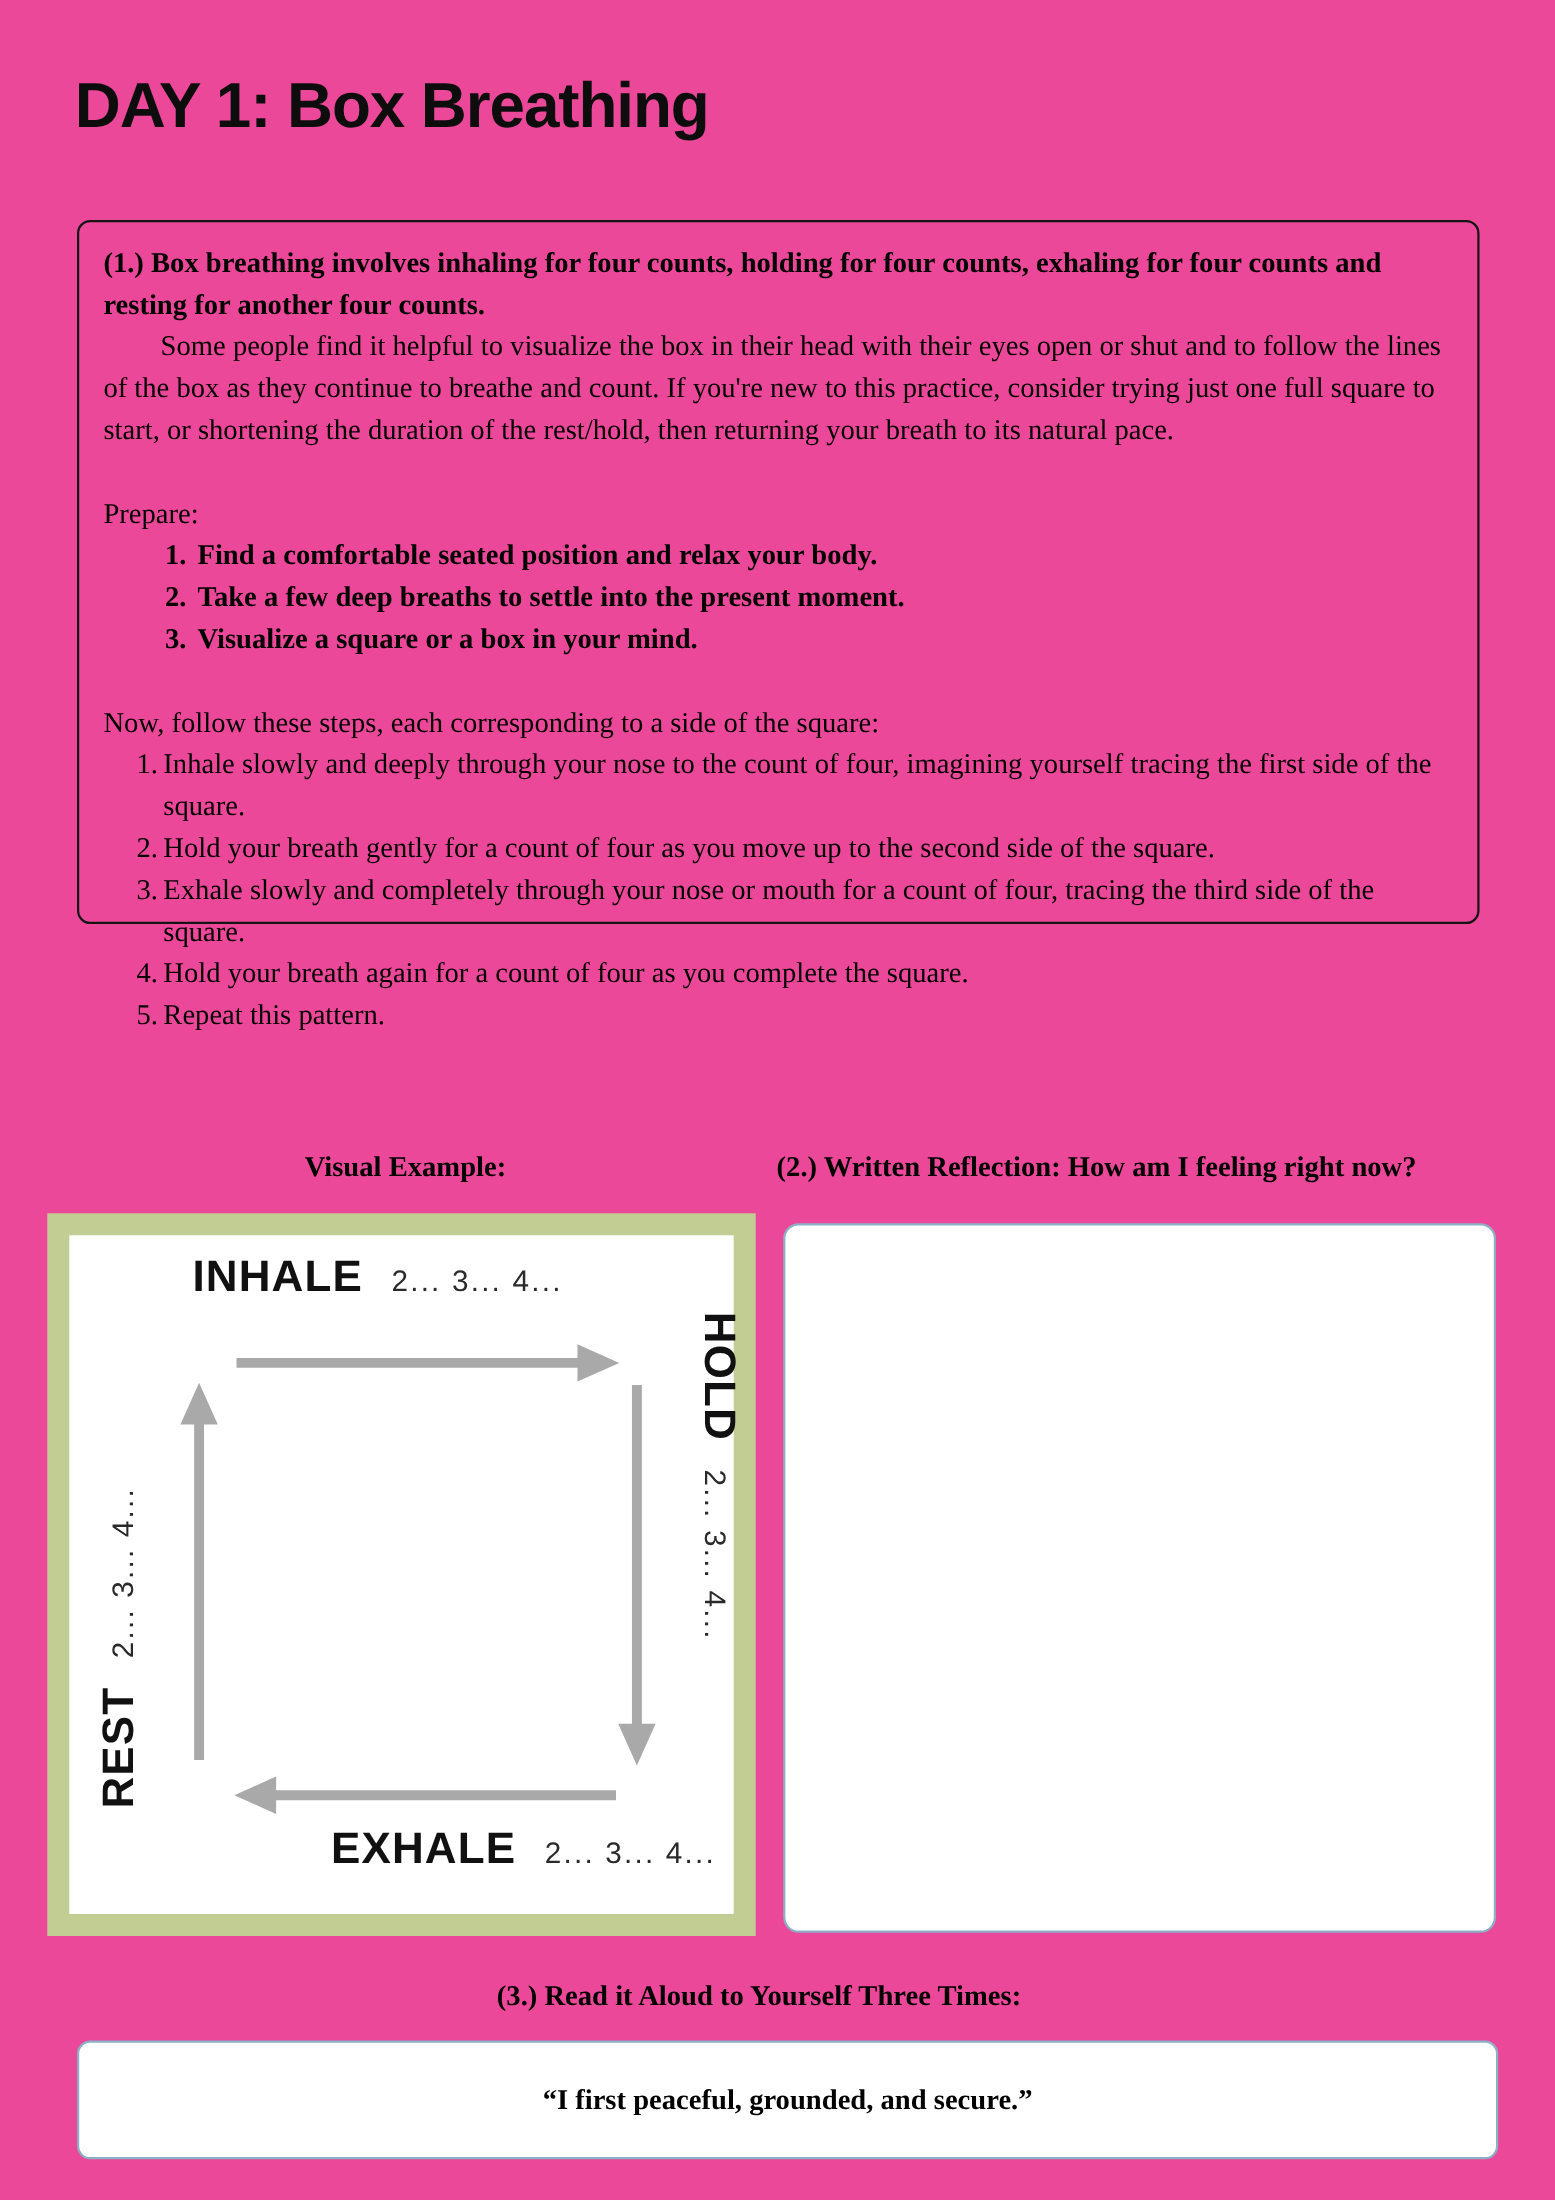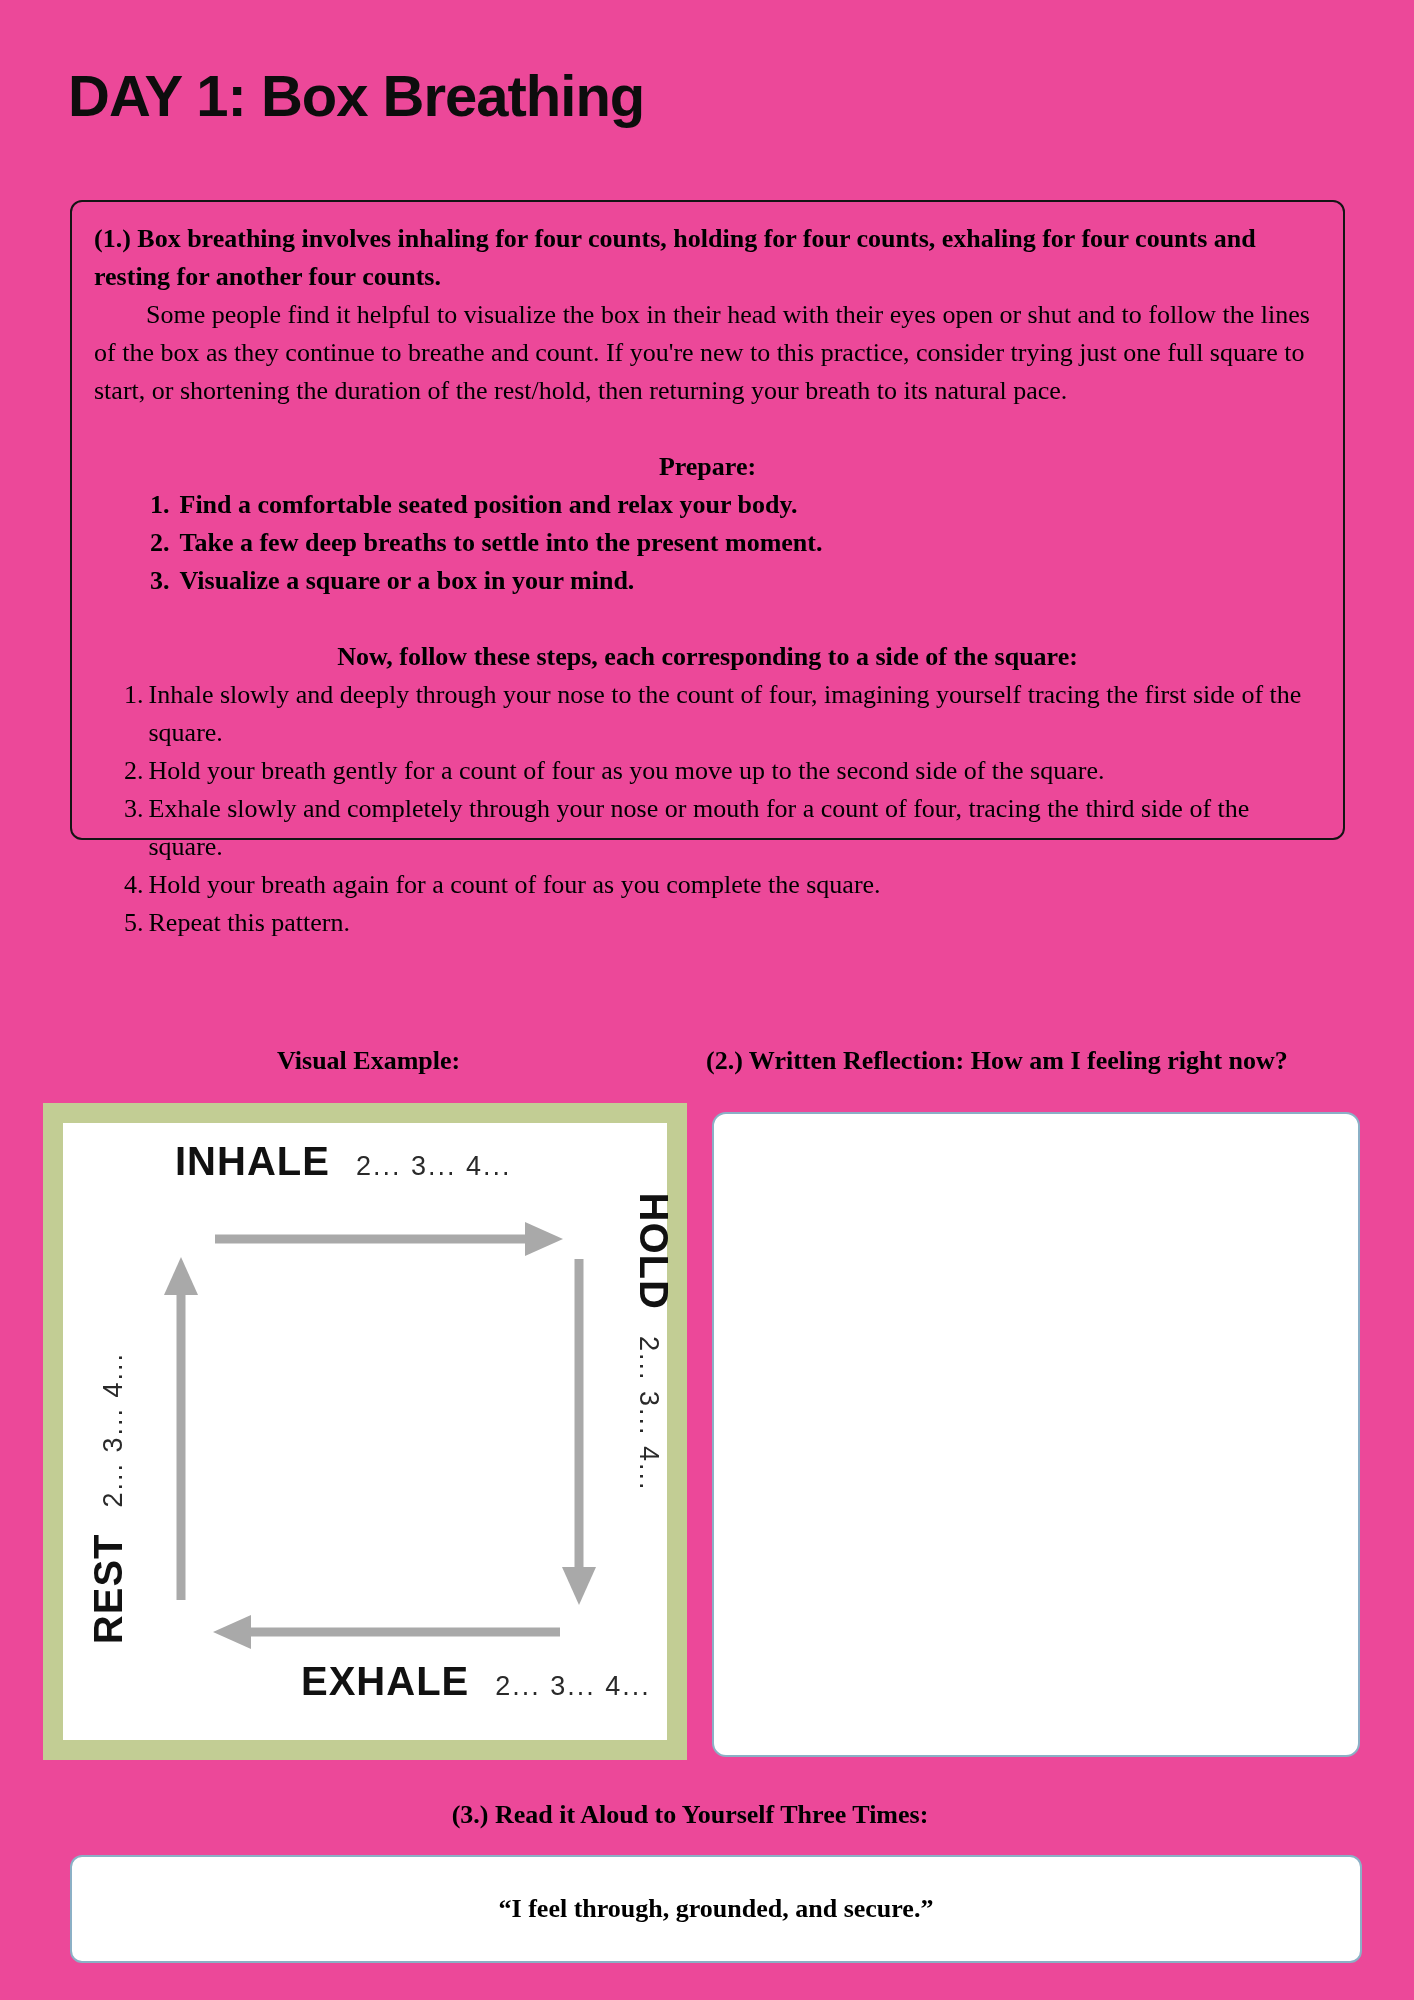--- a/index.html
+++ b/index.html
@@ -30,21 +30,21 @@
     width:1275px; height:640px;
     box-sizing:border-box;
     border:2.5px solid #141414;
     border-radius:12px;
     padding:18px 22px;
     font-size:26px;
     line-height:38px;
   }
   #intro-bold{margin:0;font-weight:bold;}
   #intro-body{margin:0;text-indent:2em;}
-  .section-head{margin:38px 0 0 0;font-weight:bold;text-align:center;}
+  .section-head{margin:38px 0 0 0;font-weight:normal;}
   #prepare-list{margin-left:56px;}
   .prep-item{display:flex;font-weight:bold;}
   .prep-item .num{flex:0 0 auto;margin-right:10px;}
   #follow-list{margin-left:30px;}
   .follow-item{display:flex;}
   .follow-item .num{flex:0 0 auto;margin-right:5px;}
   
   .col-heading{
     position:absolute;
     top:1046px;
@@ -235,16 +235,16 @@
         <span class="counts">2... 3... 4...</span>
       </div>
     </div>
   </div>
 
   <div id="reflection-box"></div>
 
   <div id="affirm-heading">(3.) Read it Aloud to Yourself Three Times:</div>
 
   <div id="quote-box">
-    <span id="quote-text">“I feel through, grounded, and secure.”</span>
+    <span id="quote-text">“I first peaceful, grounded, and secure.”</span>
   </div>
 
 </div>
 
 </body></html>

